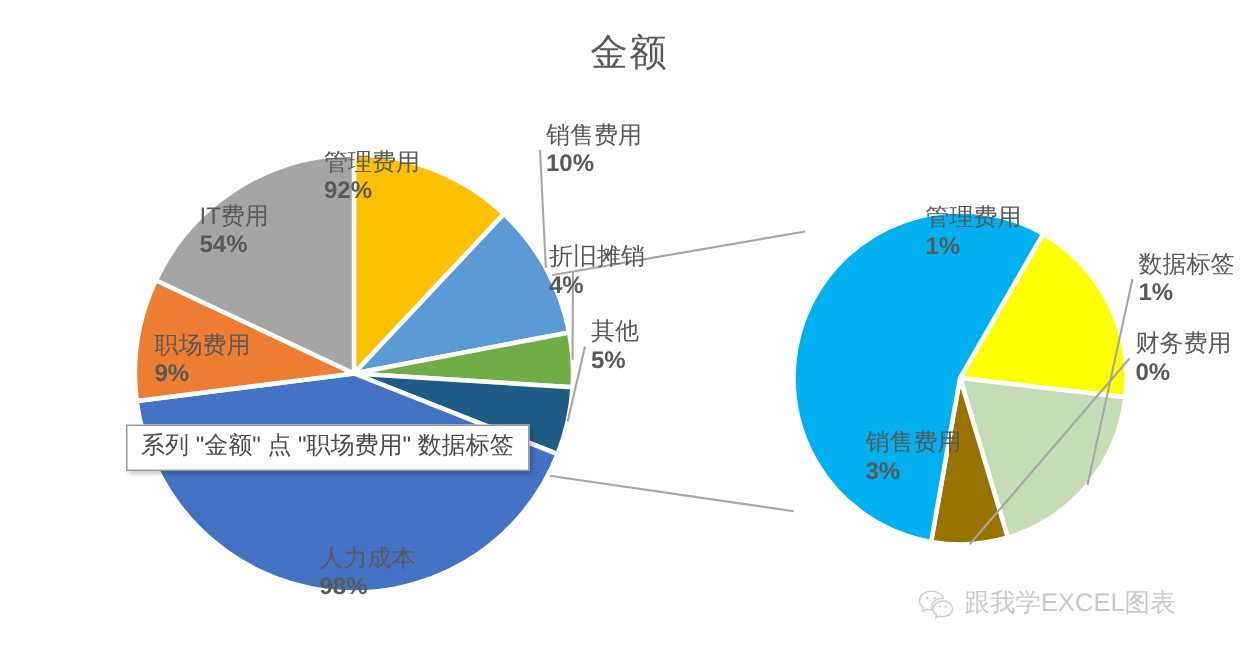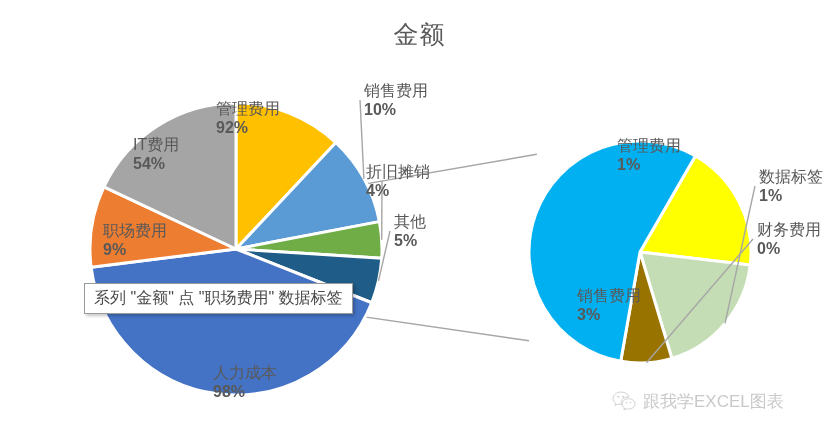--- a/index.html
+++ b/index.html
@@ -70,21 +70,21 @@
     font-size: 16px;
     color: #4a4a4a;
     white-space: nowrap;
     line-height: 1.35;
   }
   #watermark {
     position: absolute;
     left: 612px;
     top: 390px;
     display: flex;
-    align-items: flex-start;
+    align-items: flex-end;
     gap: 7px;
     color: #c9c9c9;
     font-size: 17px;
     white-space: nowrap;
   }
   #watermark .wm-icon { width: 24px; height: 21px; display:block; }
 </style>
 </head>
 <body>
 

